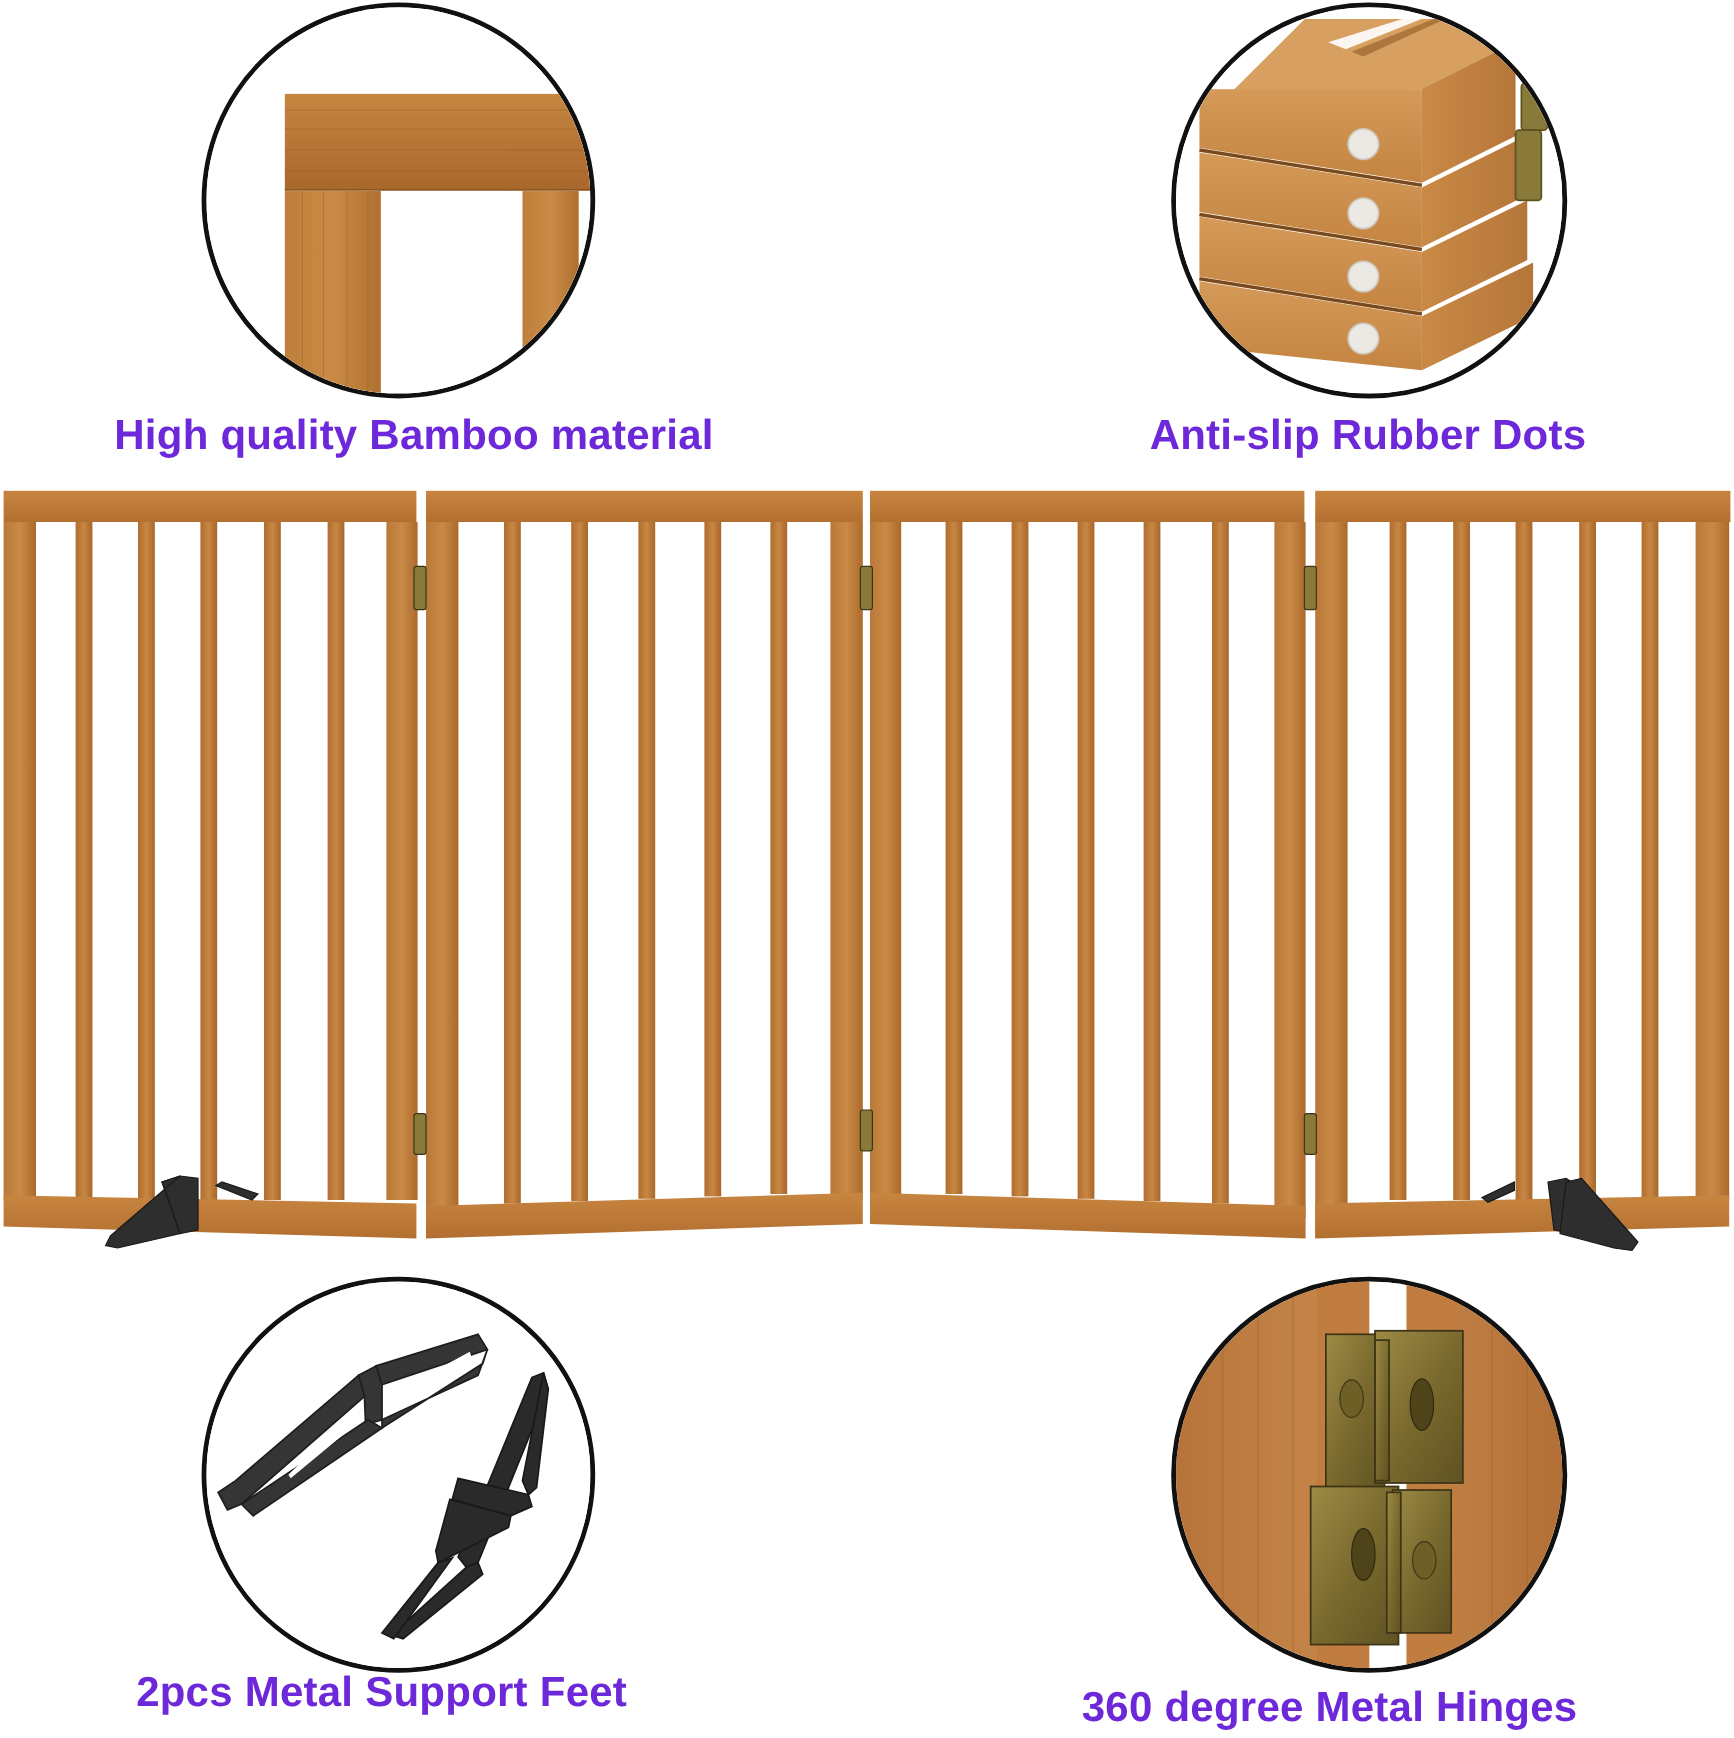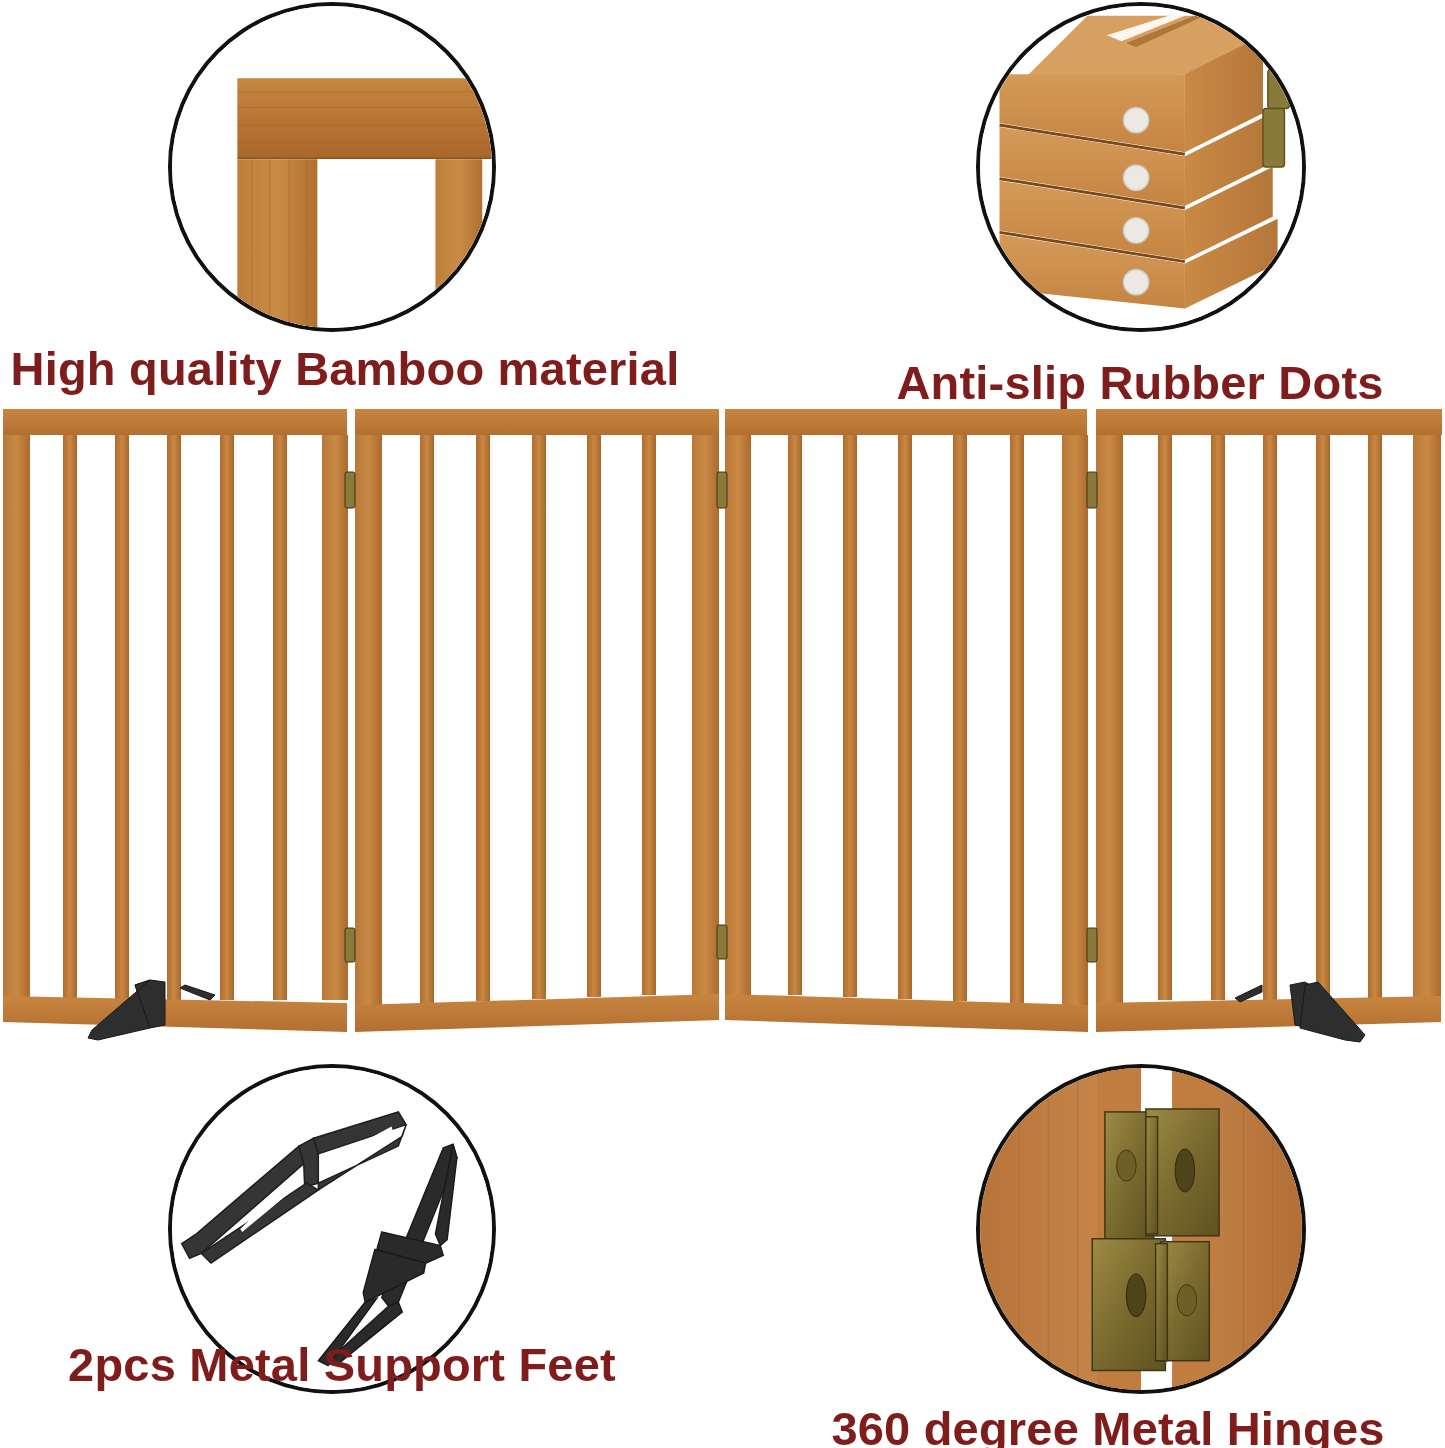--- a/index.html
+++ b/index.html
@@ -3,21 +3,21 @@
   <meta charset="utf-8">
   <style>
     * { box-sizing: border-box; margin: 0; padding: 0; }
     html, body { width: 1445px; height: 1448px; background: #ffffff; overflow: hidden; }
     body { position: relative; font-family: "Liberation Sans", "DejaVu Sans", sans-serif; }
 
     .callout { position: absolute; border-radius: 50%; border: 4px solid #111; overflow: hidden; background: #fff; }
     .callout svg { width: 100%; height: 100%; display: block; }
 
     .caption {
-      position: absolute; font-weight: 700; color: #7f1d1d; font-size: 47px;
+      position: absolute; font-weight: 700; color: #6d28d9; font-size: 35px;
       letter-spacing: 0.2px; white-space: nowrap; transform: translateX(-50%);
       line-height: 1;
     }
 
     #gate { position: absolute; left: 0; top: 400px; width: 1445px; height: 660px; }
   </style>
 </head>
 <body>
 
 <div class="callout" style="left:168px; top:2px; width:328px; height:330px;">
@@ -102,21 +102,21 @@
       <circle cx="160" cy="230" r="13"></circle>
       <circle cx="160" cy="283" r="13"></circle>
     </g>
 
     <g fill="#8a7a3a" stroke="#5d5220" stroke-width="1.5">
       <rect x="295" y="65" width="22" height="40" rx="3"></rect>
       <rect x="290" y="105" width="22" height="60" rx="3"></rect>
     </g>
   </svg>
 </div>
-<div class="caption" style="left:1140px; top:359px;">Anti-slip Rubber Dots</div>
+<div class="caption" style="left:1140px; top:345px;">Anti-slip Rubber Dots</div>
 
 <svg id="gate" viewBox="0 400 1445 660">
   <defs>
     <linearGradient id="rail" x1="0" y1="0" x2="0" y2="1">
       <stop offset="0" stop-color="#c88540"></stop>
       <stop offset="1" stop-color="#b36f30"></stop>
     </linearGradient>
     <linearGradient id="slat" x1="0" y1="0" x2="1" y2="0">
       <stop offset="0" stop-color="#b06d2e"></stop>
       <stop offset="0.5" stop-color="#c88743"></stop>
@@ -216,21 +216,21 @@
     <g fill="#2a2a2a" stroke="#1a1a1a" stroke-width="1.5">
       <polygon points="278,82 288,78 292,92 232,240 222,244 215,235"></polygon>
       <polygon points="288,78 292,92 282,176 275,182 270,170"></polygon>
       <polygon points="222,244 232,240 236,250 168,305 158,302"></polygon>
       <polygon points="215,168 275,182 278,192 260,200 210,186"></polygon>
       <polygon points="208,186 260,200 258,210 198,240 196,230"></polygon>
       <polygon points="198,240 210,236 160,305 150,300"></polygon>
     </g>
   </svg>
 </div>
-<div class="caption" style="left:318px; top:1341px;margin-left:24px;">2pcs Metal Support Feet</div>
+<div class="caption" style="left:318px; top:1393px;">2pcs Metal Support Feet</div>
 
 <div class="callout" style="left:976px; top:1064px; width:330px; height:330px;">
   <svg viewBox="0 0 330 330">
     <defs>
       <linearGradient id="panelWood" x1="0" y1="0" x2="1" y2="0">
         <stop offset="0" stop-color="#b7743a"></stop>
         <stop offset="0.5" stop-color="#c98a4d"></stop>
         <stop offset="1" stop-color="#b26f36"></stop>
       </linearGradient>
       <linearGradient id="brassG" x1="0" y1="0" x2="1" y2="1">

